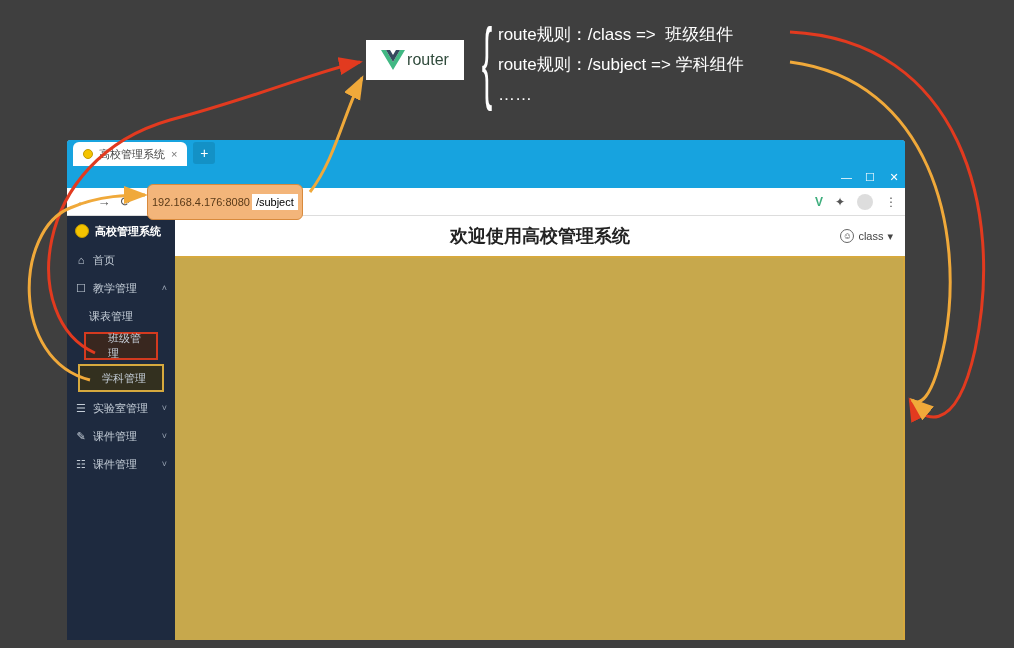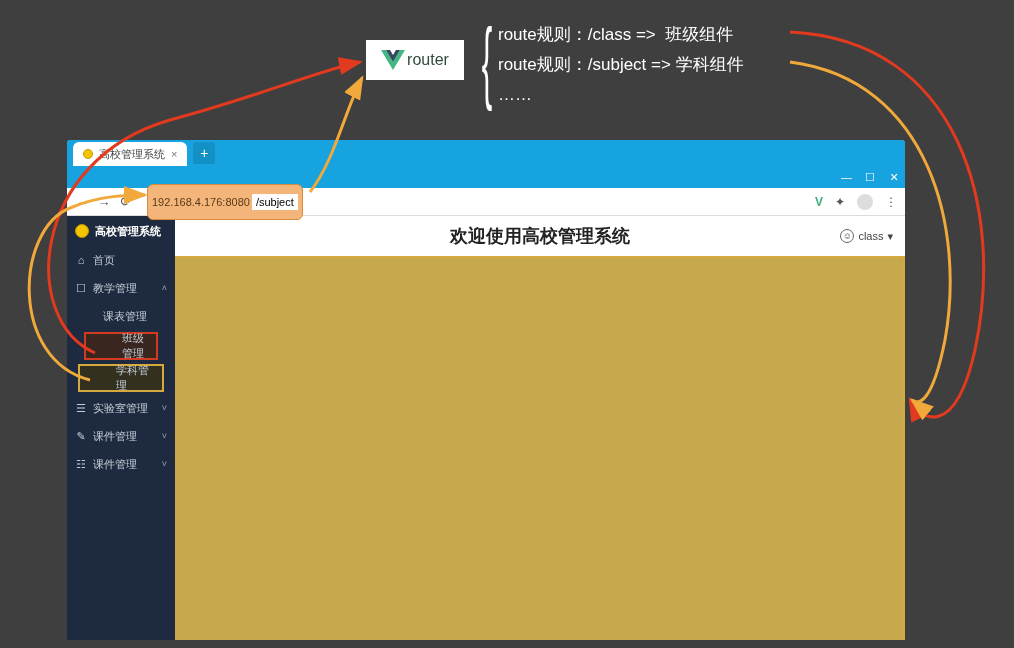--- a/index.html
+++ b/index.html
@@ -32,21 +32,21 @@
   .addrbar .urlbox .path{background:#fff;color:#000;padding:0 4px;margin-left:2px;height:16px;display:flex;align-items:center;font-size:11px}
   .addrbar .right{margin-left:auto;display:flex;align-items:center;gap:12px;color:#555}
   .addrbar .right .vueico{color:#3fae7d;font-weight:700}
   .addrbar .right .avatar{width:16px;height:16px;border-radius:50%;background:#ddd}
 
   .appbody{display:flex;height:calc(100% - 76px)}
   .sidebar{width:108px;background:#1e2a3f;color:#c4cdd7;font-size:11px;display:flex;flex-direction:column}
   .sb-head{height:30px;display:flex;align-items:center;gap:6px;padding:0 8px;color:#fff;font-weight:600}
   .sb-head .logo{width:14px;height:14px;border-radius:50%;background:#f5c400;border:1px solid #c29a00}
   .sb-item{height:28px;display:flex;align-items:center;gap:6px;padding:0 8px;position:relative}
-  .sb-item.sub{padding-left:36px}
+  .sb-item.sub{padding-left:22px}
   .sb-item .chev{position:absolute;right:8px;font-size:9px;color:#9aa5b4}
   .sb-item.hl-red{margin:2px 17px;border:2px solid #d43a1f;background:#39271f}
   .sb-item.hl-yel{margin:2px 11px;border:2px solid #d6a93e;background:#33301f}
   .sb-item .ico{width:12px;display:inline-block;text-align:center}
 
   .main{flex:1;display:flex;flex-direction:column}
   .main-head{height:40px;display:flex;align-items:center;justify-content:center;position:relative;background:#fff}
   .main-head h1{font-size:18px;font-weight:700;color:#222}
   .userbox{position:absolute;right:12px;top:0;height:40px;display:flex;align-items:center;gap:4px;font-size:11px;color:#444}
   .userbox .u-ico{width:14px;height:14px;border-radius:50%;border:1.5px solid #666;display:flex;align-items:center;justify-content:center;font-size:9px}

